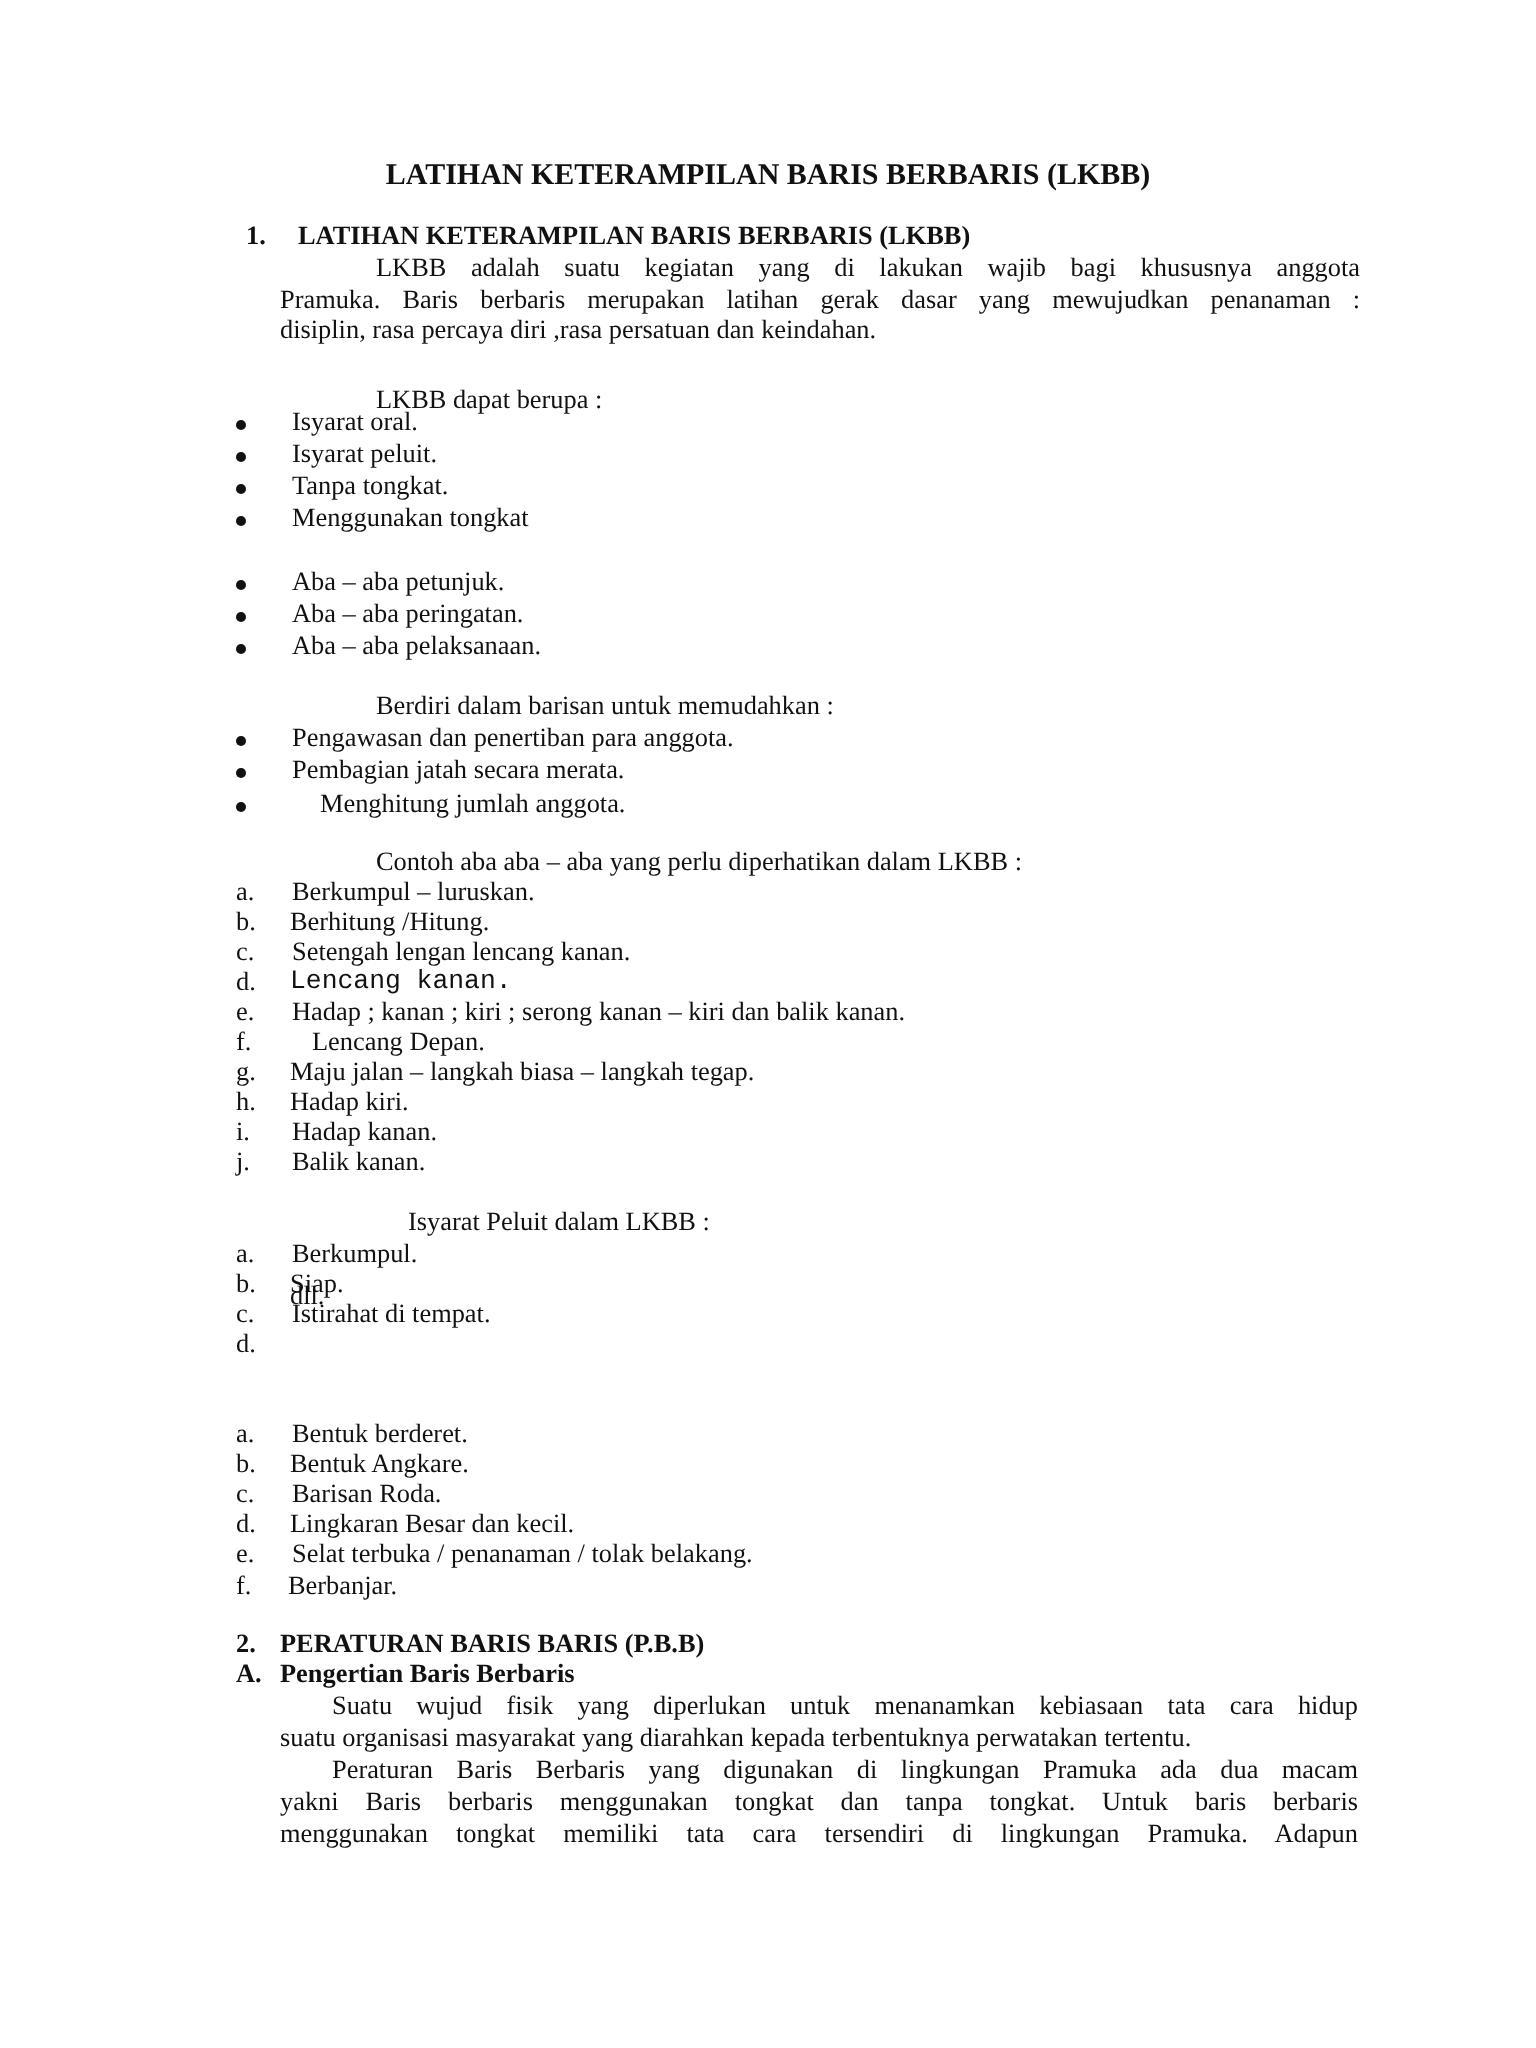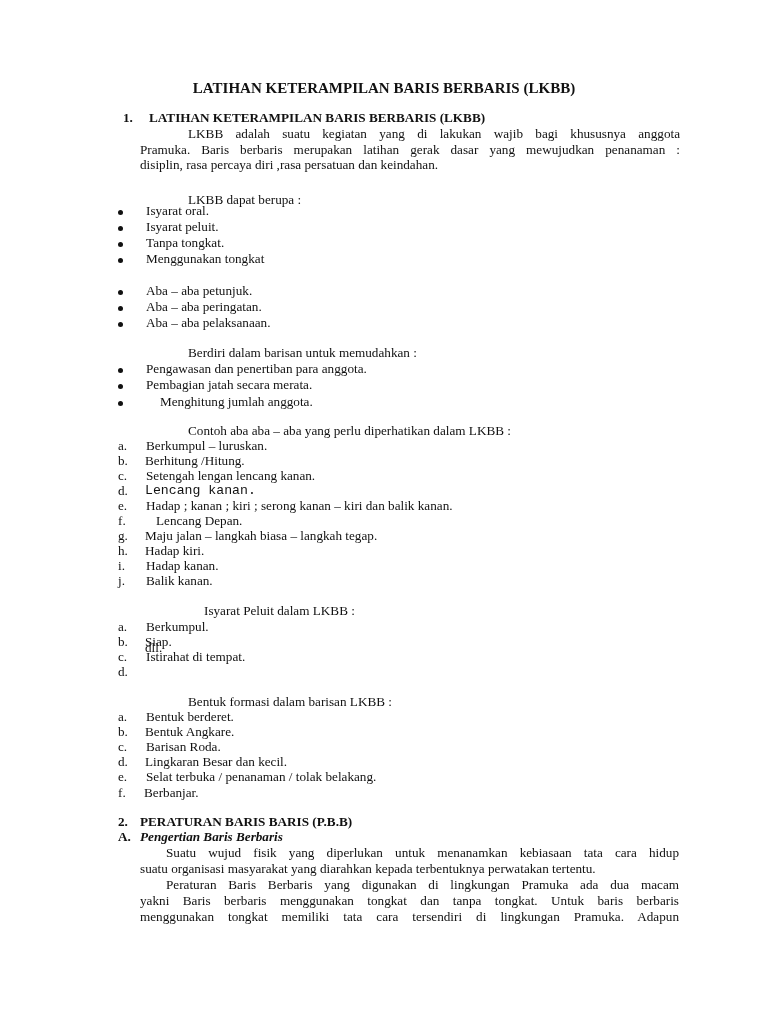--- a/index.html
+++ b/index.html
@@ -77,38 +77,37 @@
   <div class="ln" style="left:204px; top:603px;">Isyarat Peluit dalam LKBB :</div>
   <div class="ln" style="left:118px; top:619px;">a.</div>
   <div class="ln" style="left:146px; top:619px;">Berkumpul.</div>
   <div class="ln" style="left:118px; top:634px;">b.</div>
   <div class="ln" style="left:145px; top:634px;">Siap.</div>
   <div class="ln" style="left:118px; top:649px;">c.</div>
   <div class="ln" style="left:146px; top:649px;">Istirahat di tempat.</div>
   <div class="ln" style="left:118px; top:664px;">d.</div>
   <div class="ln" style="left:145px; top:640px;">dll.</div>
 
-  <div class="ln" style="left:188px; top:694px;">Bentuk formasi dalam barisan LKBB :</div>
   <div class="ln" style="left:118px; top:709px;">a.</div>
   <div class="ln" style="left:146px; top:709px;">Bentuk berderet.</div>
   <div class="ln" style="left:118px; top:724px;">b.</div>
   <div class="ln" style="left:145px; top:724px;">Bentuk Angkare.</div>
   <div class="ln" style="left:118px; top:739px;">c.</div>
   <div class="ln" style="left:146px; top:739px;">Barisan Roda.</div>
   <div class="ln" style="left:118px; top:754px;">d.</div>
   <div class="ln" style="left:145px; top:754px;">Lingkaran Besar dan kecil.</div>
   <div class="ln" style="left:118px; top:769px;">e.</div>
   <div class="ln" style="left:146px; top:769px;">Selat terbuka / penanaman / tolak belakang.</div>
   <div class="ln" style="left:118px; top:785px;">f.</div>
   <div class="ln" style="left:144px; top:785px;">Berbanjar.</div>
 
   <div class="ln bold" style="left:118px; top:814px;">2.</div>
   <div class="ln bold" style="left:140px; top:814px;">PERATURAN BARIS BARIS (P.B.B)</div>
   <div class="ln bold" style="left:118px; top:829px;">A.</div>
-  <div class="ln bold" style="left:140px; top:829px;font-style:italic;">Pengertian Baris Berbaris</div>
+  <div class="ln bold" style="left:140px; top:829px;">Pengertian Baris Berbaris</div>
 
   <div class="ln just" style="left:166px; top:845px; width:513px;">Suatu wujud fisik yang diperlukan untuk menanamkan kebiasaan tata cara hidup</div>
   <div class="ln" style="left:140px; top:861px;">suatu organisasi masyarakat yang diarahkan kepada terbentuknya perwatakan tertentu.</div>
   <div class="ln just" style="left:166px; top:877px; width:513px;">Peraturan Baris Berbaris yang digunakan di lingkungan Pramuka ada dua macam</div>
   <div class="ln just" style="left:140px; top:893px; width:539px;">yakni Baris berbaris menggunakan tongkat dan tanpa tongkat. Untuk baris berbaris</div>
   <div class="ln just" style="left:140px; top:909px; width:539px;">menggunakan tongkat memiliki tata cara tersendiri di lingkungan Pramuka. Adapun</div>
 
 </div>
 
 </body></html>

